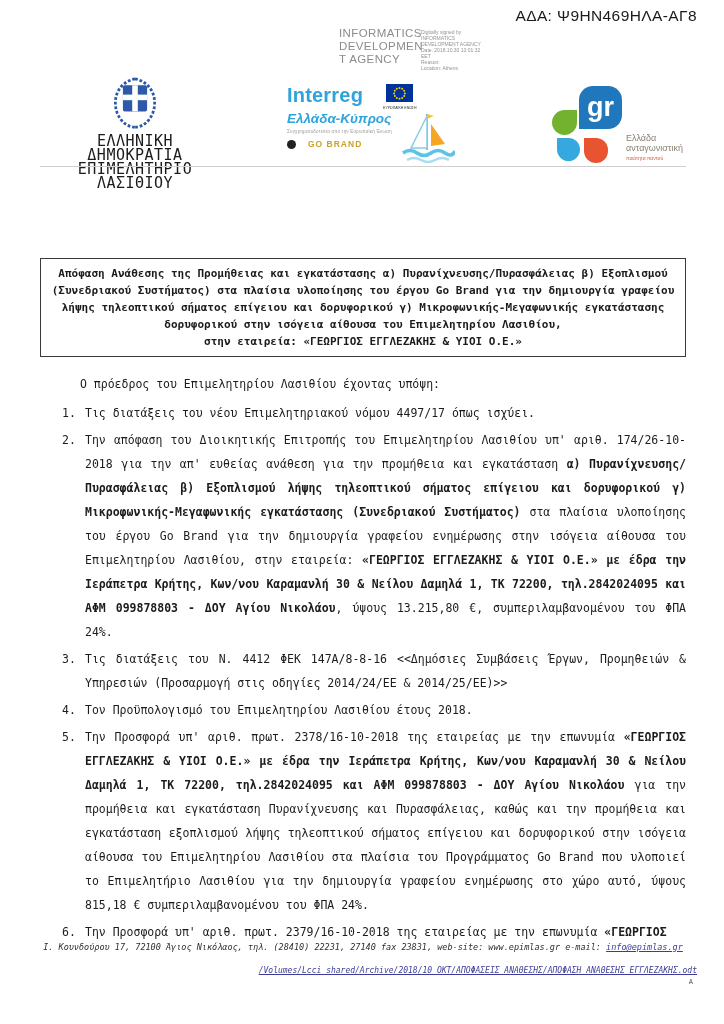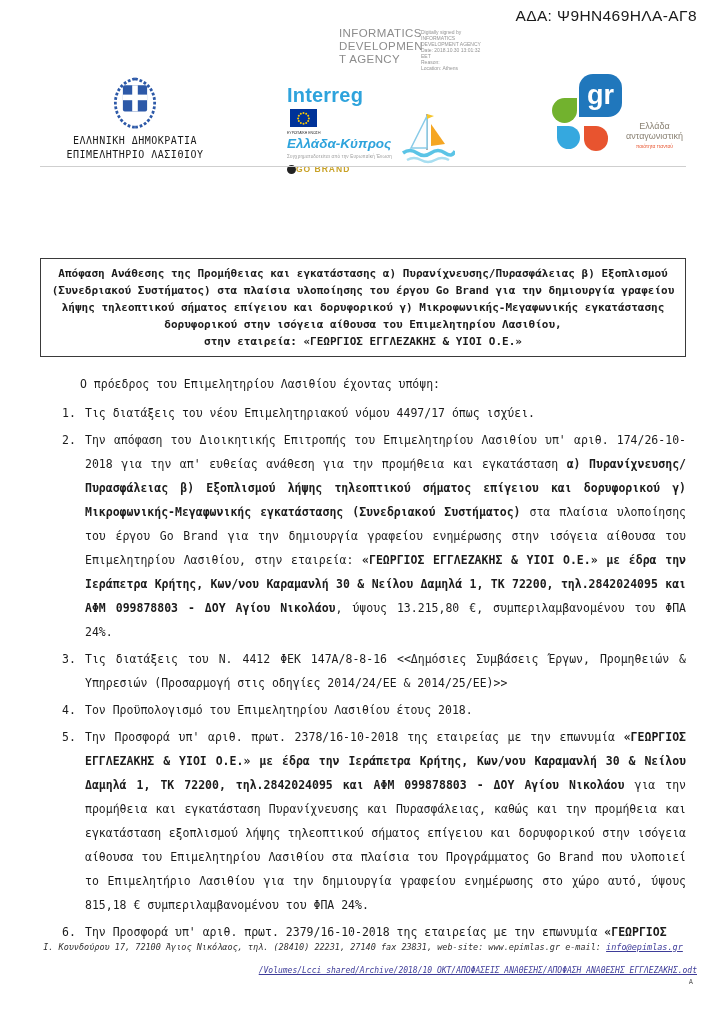--- a/index.html
+++ b/index.html
@@ -13,37 +13,37 @@
   .ada { position:absolute; top:7px; right:27px; font-family:"Liberation Sans", sans-serif;
          font-size:15.5px; letter-spacing:.4px; color:#1a1a1a; }
   .sig-name { position:absolute; left:339px; top:27px; font-family:"Liberation Sans", sans-serif;
               font-size:11.5px; line-height:13px; color:#8c8c8c; letter-spacing:.4px; }
   .sig-details { position:absolute; left:421px; top:29px; font-family:"Liberation Sans", sans-serif;
                  font-size:5px; line-height:6px; color:#949494; }
 
   
   .emblem { position:absolute; left:55px; top:76px; width:160px; text-align:center; }
   .emblem svg { display:block; margin:0 auto 4px auto; }
-  .emblem-line { font-size:10px; line-height:14px; letter-spacing:.5px; color:#1b1b1b; }
+  .emblem-line { font-size:15px; line-height:14px; letter-spacing:.5px; color:#1b1b1b; }
 
   
   .interreg { position:absolute; left:287px; top:84px; width:158px; font-family:"Liberation Sans", sans-serif; }
-  .interreg-row1 { display:flex; align-items:flex-start; gap:2px;flex-direction:column; }
+  .interreg-row1 { display:flex; align-items:flex-start; gap:20px; }
   .interreg-word { font-size:20px; font-weight:bold; color:#2EA3DC; letter-spacing:.2px; }
   .eu-flag-wrap { text-align:center; }
   .eu-flag-label { font-size:3.5px; color:#333; line-height:4px; }
   .interreg-sub { font-size:13.5px; font-weight:bold; color:#2EA3DC; margin-top:1px;font-style:italic; }
   .interreg-tagline { font-size:4.5px; color:#9a9a9a; margin-top:3px; letter-spacing:.2px; }
-  .brand-row { display:flex; align-items:center; gap:0; margin-top:5px; }
+  .brand-row { display:flex; align-items:center; gap:12px; margin-top:5px; }
   .brand-dot { width:9px; height:9px; border-radius:50%; background:#222; }
   .gobrand { font-size:8.5px; font-weight:bold; color:#C9A227; letter-spacing:1px; }
   .sailboat { position:absolute; right:-10px; top:26px; }
 
   
-  .grlogo { position:absolute; left:548px; top:66px; width:150px; height:95px; font-family:"Liberation Sans", sans-serif;text-align:center; }
+  .grlogo { position:absolute; left:548px; top:78px; width:150px; height:95px; font-family:"Liberation Sans", sans-serif; }
   .leaf { position:absolute; }
   .leaf-green { left:4px; top:32px; width:25px; height:25px; background:#72B22E; border-radius:13px 0 13px 13px; }
   .gr-sq { position:absolute; left:31px; top:8px; width:43px; height:43px; background:#2077BC;
            border-radius:14px 14px 14px 0; color:#fff; font-weight:bold; font-size:27px;
            display:flex; align-items:center; justify-content:center; }
   .leaf-blue { left:9px; top:60px; width:23px; height:23px; background:#35A8DF; border-radius:0 12px 12px 12px; }
   .leaf-red { left:36px; top:60px; width:24px; height:25px; background:#E8542F; border-radius:0 12px 12px 12px; }
   .gr-text { position:absolute; left:78px; top:55px; }
   .gr-line { font-size:9px; line-height:10px; color:#8A8274; }
   .gr-small { font-size:5px; color:#E8542F; margin-top:2px; }

